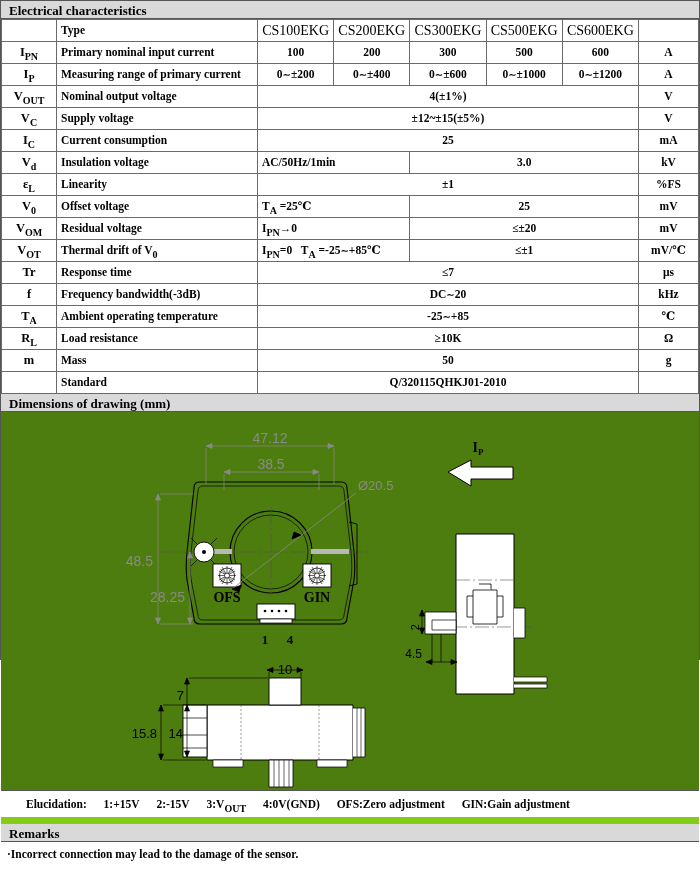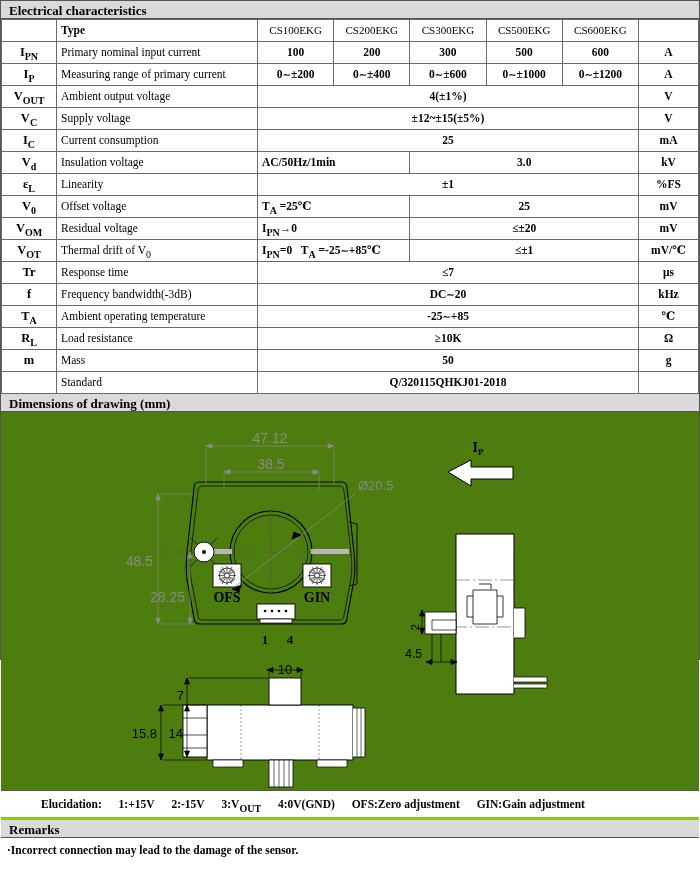--- a/index.html
+++ b/index.html
@@ -32,37 +32,37 @@
   }
   table.spec td{
     border:1px solid #6a6a6a;
     padding:0 4px;
     height:21px;
     line-height:21px;
     white-space:nowrap;
     overflow:hidden;
   }
   .c-sym{width:46px;text-align:center;font-weight:bold;font-size:12.5px;}
-  .c-name{width:192px;text-align:left;font-weight:normal;}
+  .c-name{width:192px;text-align:left;font-weight:bold;}
   .c-v{text-align:center;font-weight:bold;}
   .c-unit{width:51px;text-align:center;font-weight:bold;}
   .hdr-type{font-weight:bold;text-align:left;font-family:Liberation Serif, serif;}
-  .modelhdr{text-align:center;font-weight:normal;font-size:11px;}
+  .modelhdr{text-align:center;font-weight:normal;font-size:14px;}
   .cond{text-align:left;padding-left:6px;font-weight:bold;margin-left:12px;}
   sub{font-size:10px;vertical-align:baseline;position:relative;top:4px;}
   .tilde{font-family:"DejaVu Sans",sans-serif;font-size:10px;}
 
   
   .drawarea{position:relative;height:378px;background:#4d7c0f;border-bottom:1px solid #555;overflow:hidden;}
   .drawarea svg{position:absolute;left:0;top:0;}
   .eluc{
     height:26px;line-height:26px;
-    border-bottom:3px solid #84cc16;
+    border-bottom:7px solid #84cc16;
     font-size:11.5px;font-weight:bold;
-    padding-left:40px;
+    padding-left:25px;
     white-space:nowrap;
   }
   .eluc span.gap{display:inline-block;width:14px;}
   .remark-line{
     font-size:11.5px;font-weight:bold;
     height:25px;line-height:25px;
     padding-left:6px;
     border-bottom:1px solid #bdbdbd;
   }
   .remark-line:last-child{border-bottom:none;}
@@ -101,21 +101,21 @@
           <td class="c-name">Measuring range of primary current</td>
           <td class="c-v">0<span class="tilde">∼</span>±200</td>
           <td class="c-v">0<span class="tilde">∼</span>±400</td>
           <td class="c-v">0<span class="tilde">∼</span>±600</td>
           <td class="c-v">0<span class="tilde">∼</span>±1000</td>
           <td class="c-v">0<span class="tilde">∼</span>±1200</td>
           <td class="c-unit">A</td>
         </tr>
         <tr>
           <td class="c-sym">V<sub>OUT</sub></td>
-          <td class="c-name">Ambient output voltage</td>
+          <td class="c-name">Nominal output voltage</td>
           <td class="c-v" colspan="5">4(±1%)</td>
           <td class="c-unit">V</td>
         </tr>
         <tr>
           <td class="c-sym">V<sub>C</sub></td>
           <td class="c-name">Supply voltage</td>
           <td class="c-v" colspan="5">±12~±15(±5%)</td>
           <td class="c-unit">V</td>
         </tr>
         <tr>
@@ -184,21 +184,21 @@
         </tr>
         <tr>
           <td class="c-sym">m</td>
           <td class="c-name">Mass</td>
           <td class="c-v" colspan="5">50</td>
           <td class="c-unit">g</td>
         </tr>
         <tr>
           <td class="c-sym"></td>
           <td class="c-name">Standard</td>
-          <td class="c-v" colspan="5">Q/320115QHKJ01-2018</td>
+          <td class="c-v" colspan="5">Q/320115QHKJ01-2010</td>
           <td class="c-unit"></td>
         </tr>
       </tbody>
   </table>
 
   <div class="band">Dimensions of drawing (mm)</div>
 
   <div class="drawarea">
     <svg width="700" height="378" viewBox="0 0 700 378">
       <g stroke="#000" fill="none" stroke-width="0.8">

